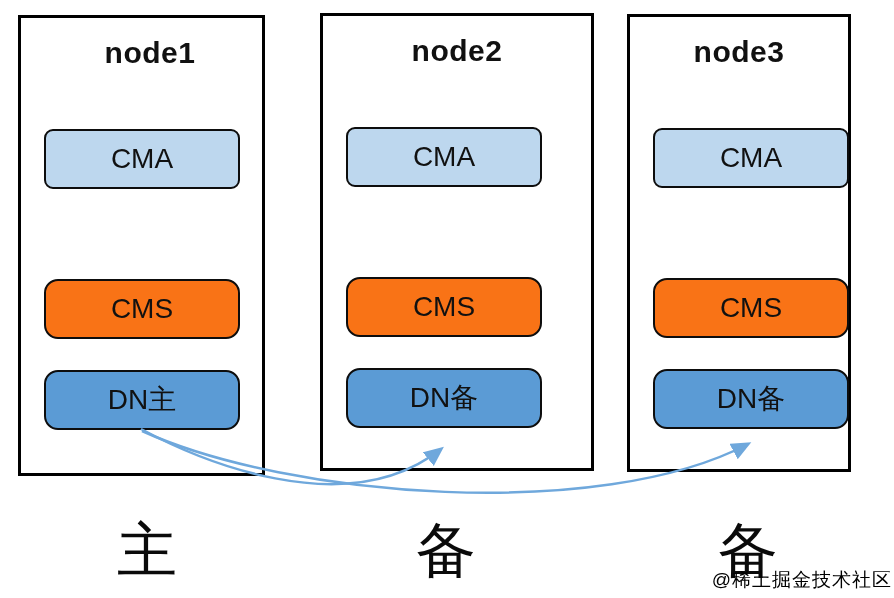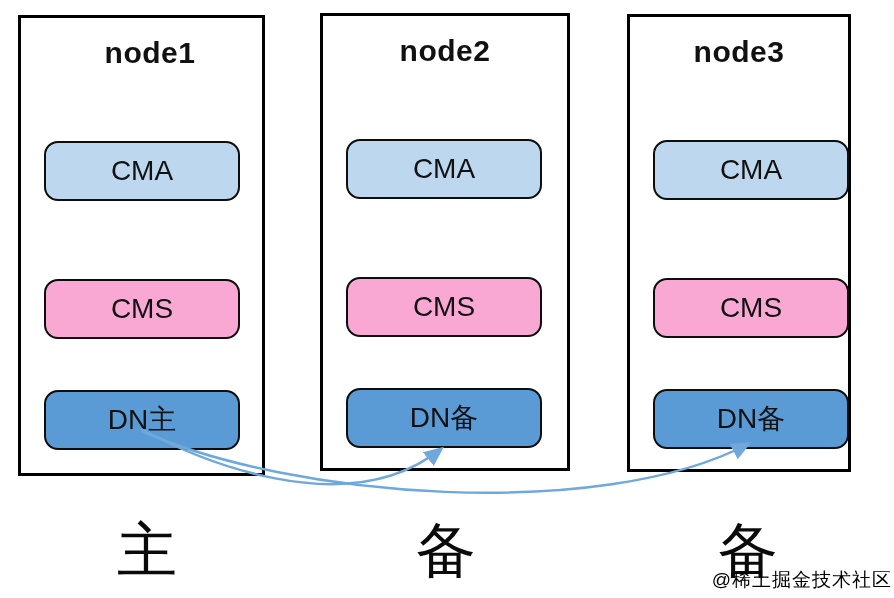--- a/index.html
+++ b/index.html
@@ -21,21 +21,21 @@
     width: 894px;
     height: 598px;
   }
   .node {
     position: absolute;
     box-sizing: border-box;
     border: 3px solid #000000;
     background: #ffffff;
   }
   .node-1 { left: 18px;  top: 15px; width: 247px; height: 461px; padding-left: 17px; }
-  .node-2 { left: 320px; top: 13px; width: 250px; height: 458px; }
+  .node-2 { left: 320px; top: 13px; width: 274px; height: 458px; }
   .node-3 { left: 627px; top: 14px; width: 224px; height: 458px; }
   .node-title {
     margin-top: 18px;
     text-align: center;
     font-size: 30px;
     font-weight: bold;
     letter-spacing: 0.5px;
     color: #111111;
   }
   .pill {
@@ -45,23 +45,23 @@
     height: 60px;
     box-sizing: border-box;
     border: 2.5px solid #0d0d0d;
     border-radius: 14px;
     display: flex;
     align-items: center;
     justify-content: center;
     font-size: 28px;
     color: #111111;
   }
-  .pill-cma { top: 123px; background: #BDD7EE; }
-  .pill-cms { top: 261px; background: #f9a8d4; }
-  .pill-dn  { top: 372px; background: #5B9BD5; }
+  .pill-cma { top: 111px; background: #BDD7EE; border-radius: 9px; }
+  .pill-cms { top: 261px; background: #f97316; }
+  .pill-dn  { top: 352px; background: #5B9BD5; }
   .arrow-layer {
     position: absolute;
     inset: 0;
     width: 894px;
     height: 598px;
     pointer-events: none;
     z-index: 5;
   }
   .role-label {
     position: absolute;

